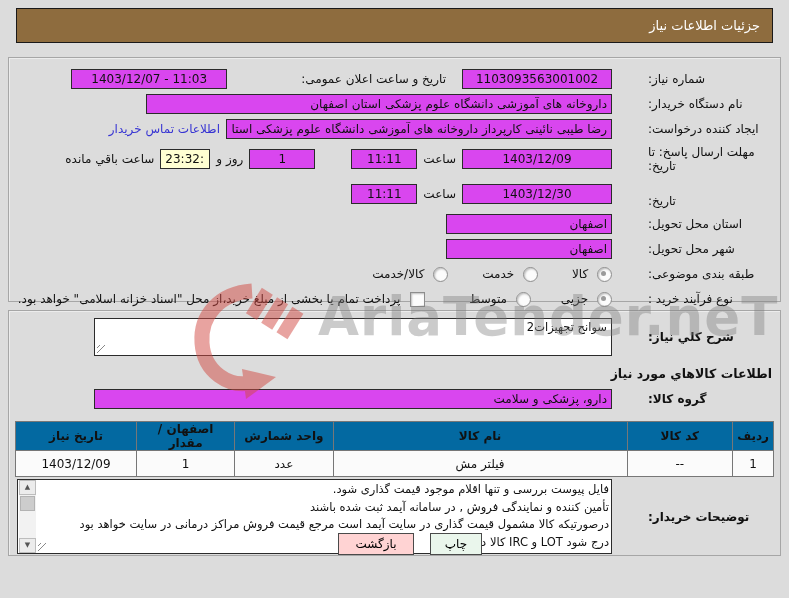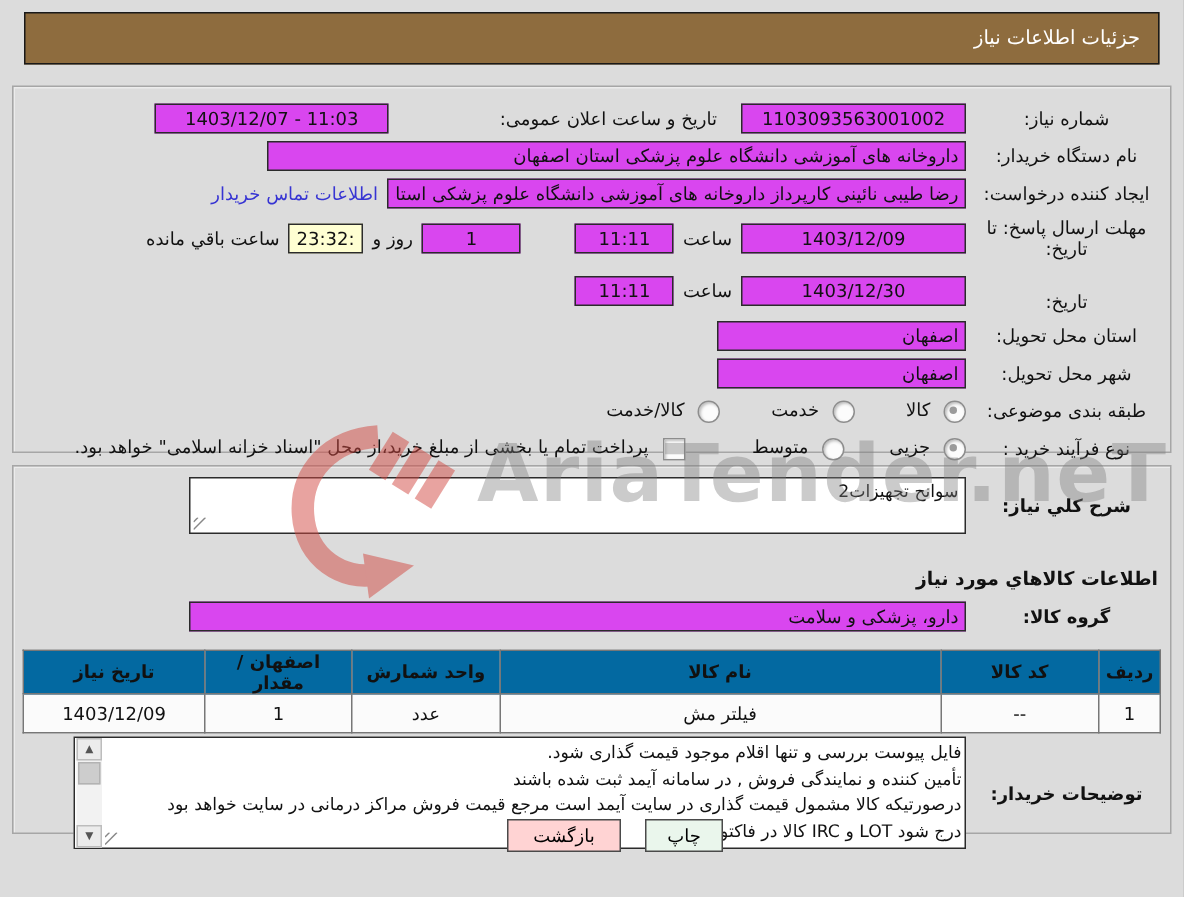--- a/index.html
+++ b/index.html
@@ -11,21 +11,21 @@
             border:1px solid #191919;display:flex;align-items:center;box-sizing:border-box;
             padding-right:12px;color:#fff;font-size:13px;}
 
   
   .gb{position:absolute;right:8px;left:8px;border:1px solid #A6A6A6;box-sizing:border-box;
       background:#DCDCDC;box-shadow:inset 1px 1px 0 #ececec;}
   #gb1{top:57px;height:245px;padding:7px 6px 0 6px;}
   #gb2{top:310px;height:246px;padding:3px 6px 0 6px;}
 
   .frow{display:flex;align-items:center;min-height:22px;margin-top:3px;}
-  .lbl{flex:0 0 126px;text-align:center;padding-left:4px;line-height:14px;}
+  .lbl{flex:0 0 126px;text-align:left;padding-left:4px;line-height:14px;margin-left:32px;}
   .b{font-weight:bold;}
 
   .tb{height:20px;box-sizing:border-box;border:1px solid #2b2b2b;background:#d946ef;
       font-family:inherit;font-size:12px;padding:0 4px;color:#111;}
   .ctr{text-align:center;direction:ltr;}
   .rt{text-align:right;}
   .yellow{background:#FFFFD2;}
   a.contact{color:#3734D3;text-decoration:none;margin-right:6px;white-space:nowrap;}
   .sep{margin:0 6px;white-space:nowrap;}
 
@@ -37,42 +37,42 @@
          border-radius:50%;background:#9b9b9b;}
   .chk{display:inline-block;width:13px;height:13px;border:1px solid #8d8d8d;background:#fcfcfc;
        box-shadow:inset 1px 1px 2px rgba(0,0,0,.25);vertical-align:middle;margin-left:6px;}
   .opt{margin-left:26px;white-space:nowrap;}
 
   
   .bigbox{position:relative;box-sizing:border-box;border:1px solid #2b2b2b;background:#fff;}
   .resize-glyph{position:absolute;left:2px;bottom:1px;}
 
   
-  .sechead{font-weight:bold;margin:21px 2px 0 0;font-size:12.5px;}
+  .sechead{font-weight:bold;margin:9px 2px 0 0;font-size:12.5px;}
 
   
   table.goods{border-collapse:collapse;width:100%;margin-top:11px;background:#FBFBFB;}
   table.goods th,table.goods td{border:1px solid #777;height:25px;text-align:center;
         font-size:12px;padding:0 4px;}
   table.goods th{background:#0369a1;font-weight:bold;}
   table.goods td.num{direction:ltr;}
 
   
   .notesbox{width:595px;height:75px;}
   .ntext{position:absolute;top:1px;right:2px;bottom:1px;left:19px;overflow:hidden;
          text-align:right;font-size:11.5px;line-height:17.5px;}
   .sbar{position:absolute;top:0;left:0;bottom:0;width:17px;background:#F2F2F2;
         border-left:1px solid #fff;display:flex;flex-direction:column;}
   .sbtn{height:15px;background:#ECECEC;border:1px solid #BDBDBD;box-sizing:border-box;
         font-size:7px;line-height:13px;text-align:center;color:#555;}
   .sthumb{height:13px;margin:1px 1px;background:#CDCDCD;border:1px solid #B3B3B3;}
   .strack{flex:1;}
 
   
-  .btn{position:absolute;top:546px;height:22px;box-sizing:border-box;border:1px solid #4a4a4a;
+  .btn{position:absolute;top:533px;height:22px;box-sizing:border-box;border:1px solid #4a4a4a;
        font-family:inherit;font-size:12px;text-align:center;padding:0;}
   #btn-back{left:338px;width:76px;background:#FFD3D3;}
   #btn-print{left:430px;width:52px;background:#EAF6EC;}
 
   
   #wm{position:absolute;top:283px;left:0;width:789px;height:120px;pointer-events:none;z-index:40;}
   #wm .wmtext{position:absolute;left:318px;top:3px;font-size:53px;font-weight:bold;
       color:rgba(125,125,125,0.40);direction:ltr;letter-spacing:1px;white-space:nowrap;}
   #wm svg{position:absolute;left:192px;top:0px;opacity:0.5;}
 </style>

